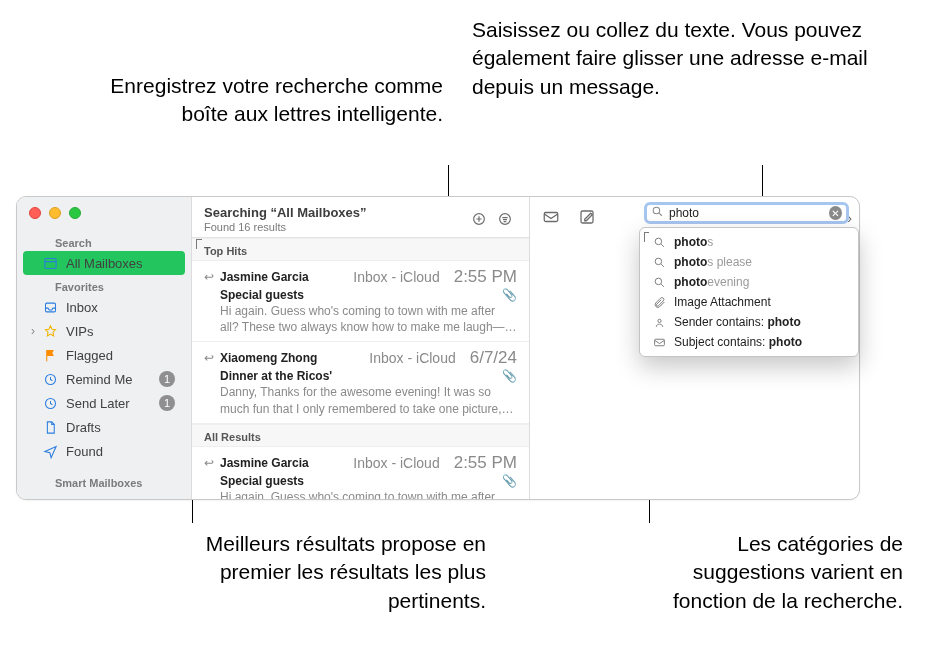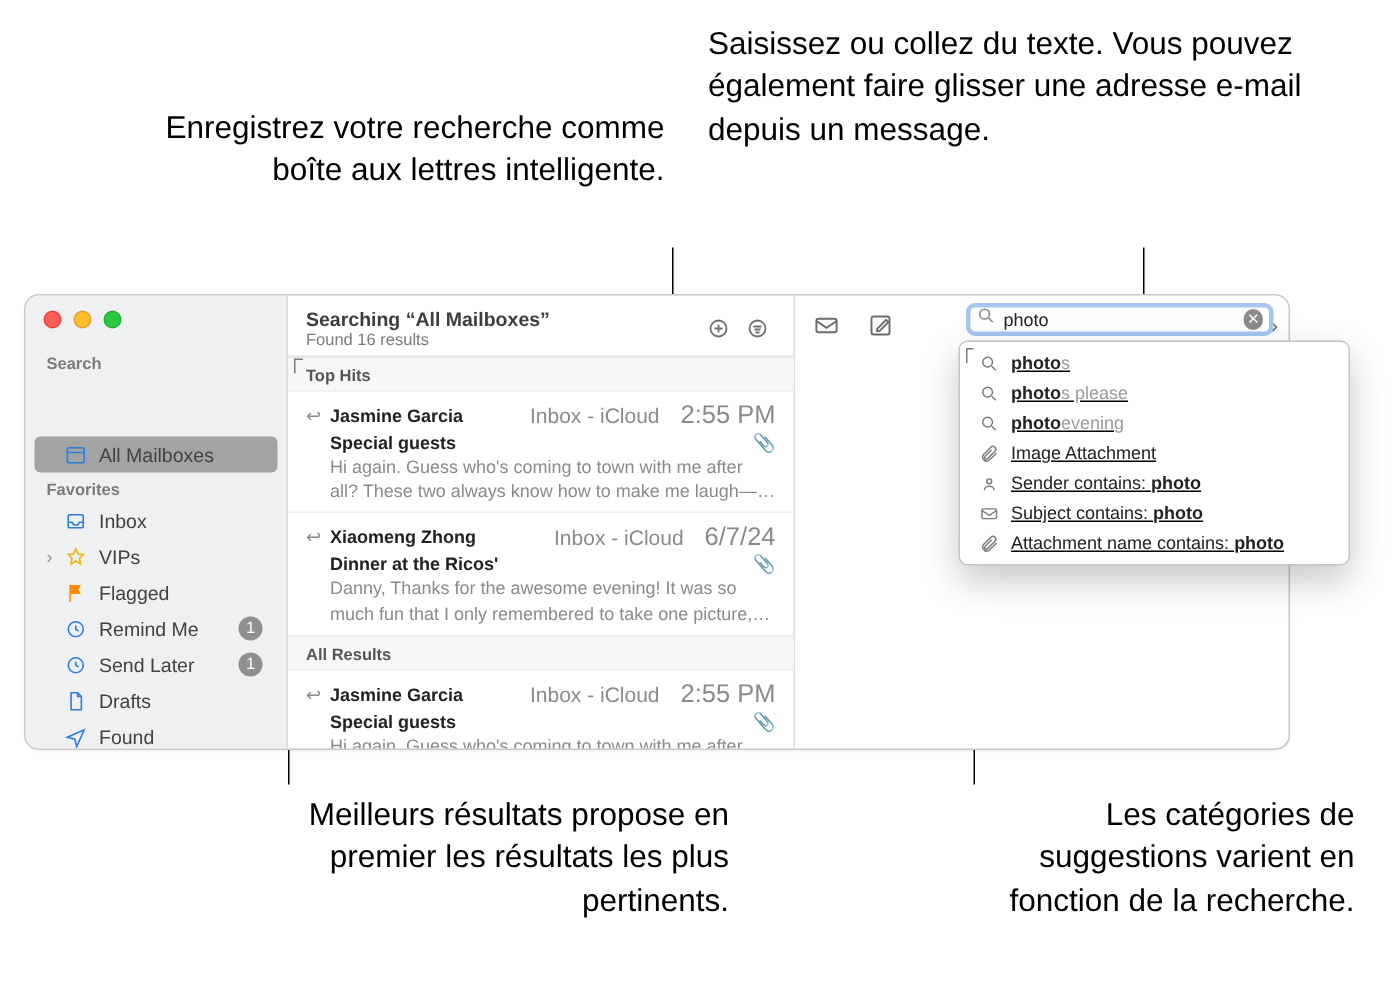--- a/index.html
+++ b/index.html
@@ -30,25 +30,25 @@
 
   
   .traffic { position: absolute; top: 10px; left: 12px; display: flex; gap: 8px; z-index: 3;}
   .traffic span { width: 12px; height: 12px; border-radius: 50%; display: block; }
   .tl-close  { background:#ff5f57; border:1px solid #e24238; }
   .tl-min    { background:#febc2e; border:1px solid #dfa023; }
   .tl-zoom   { background:#28c840; border:1px solid #27aa35; }
 
   
   .sidebar { width: 175px; background: #eef0f1; border-right: 1px solid #dcdcdc; padding-top: 34px; font-size: 13px; color: #414141; position: relative; }
-  .sb-header { font-size: 11px; color: #7b7b7b; font-weight: 600; padding: 6px 14px 2px; }
+  .sb-header { font-size: 11px; color: #7b7b7b; font-weight: 600; padding: 6px 14px 2px; margin-left: 24px; }
   .sb-item { display: flex; align-items: center; gap: 8px; padding: 3px 10px 3px 20px; height: 24px; cursor: default; border-radius: 4px; margin: 0 6px; position: relative;}
   .sb-item .label { flex: 1; white-space: nowrap; overflow: hidden; text-overflow: ellipsis; }
   .sb-item .badge { background:#8f8f92; color:#fff; font-size:11px; min-width:16px; height:16px; border-radius:8px; display:flex;align-items:center;justify-content:center; padding:0 4px;}
-  .sb-item.selected { background: #a3a3a3; margin-top: 40px; }
+  .sb-item.selected { background: #22c55e; }
   .sb-icon { width:15px; height:15px; display:flex; align-items:center; justify-content:center; }
   .sb-icon svg { width:15px; height:15px; fill:none; stroke:#2b7de0; stroke-width:1.7; }
   .sb-item.star .sb-icon svg { stroke:#f0b400; fill:none; }
   .sb-item.star::before { content:"›"; color:#8a8a8a; position:absolute; left:8px; font-size:12px;}
   .sb-item.flag .sb-icon svg { stroke:#ff8c00; fill:#ff8c00; }
 
   
   .maincol { flex: 1; display: flex; }
   .listcol { width: 338px; border-right: 1px solid #dcdcdc; display:flex; flex-direction:column; position:relative;}
   .list-header { padding: 8px 12px 4px; border-bottom: 1px solid #e4e4e4; display:flex; align-items:center;}
@@ -85,29 +85,28 @@
   .searchwrap .sicon{color:#8a8a8a;}
   .searchwrap input{ flex:1; border:none; outline:none; font-size:12px; color:#222; background:transparent;}
   .searchwrap .clearbtn{ width:14px;height:14px;border-radius:50%;background:#8a8a8a;color:#fff;display:flex;align-items:center;justify-content:center;font-size:10px;cursor:pointer;}
   .sicon svg{width:13px;height:13px;fill:none;stroke:#8a8a8a;stroke-width:2;}
 
   
   .suggestions {
     position: absolute;
     left: 639px;   
     top: 227px;
-    width: 261px;
+    width: 220px;
     background:#fff;
     border:1px solid #c4c4c4;
     border-radius:6px;
     box-shadow:0 10px 24px rgba(0,0,0,.22);
     padding:4px 0;
     font-size:12px;
     z-index: 50;
-    text-decoration: underline;
   }
   .sug-row{display:flex;align-items:center;gap:8px;padding:3px 12px;color:#222;cursor:default;position:relative;}
   .sug-bracket::before{content:"";position:absolute;left:4px;top:0;width:1px;height:10px;background:#7a7a7a;}
   .sug-bracket::after {content:"";position:absolute;left:4px;top:0;width:5px;height:1px;background:#7a7a7a;}
   .sug-row .sug-icon{width:14px;height:14px;display:flex;align-items:center;justify-content:center;color:#7a7a7a;}
   .sug-row .sug-icon svg{width:13px;height:13px;fill:none;stroke:#7a7a7a;stroke-width:1.8;}
   .sug-row strong{font-weight:700;}
   .sug-row .faded{color:#9a9a9a;}
 </style>
 </head>
@@ -355,21 +354,13 @@
   </div>
   <div class="sug-row">
     <span class="sug-icon">
         <svg viewBox="0 0 24 24">
           <rect x="3" y="6" width="18" height="12" rx="2"></rect>
           <path d="M3 8l9 6 9-6"></path>
         </svg>
       </span>
     <span><span>Subject contains: </span><strong>photo</strong></span>
   </div>
-  <div class="sug-row">
-    <span class="sug-icon">
-        <svg viewBox="0 0 24 24">
-          <path d="M21 11l-9 9a5 5 0 01-7-7l9-9a3.5 3.5 0 015 5l-9 9a2 2 0 01-3-3l8-8"></path>
-        </svg>
-      </span>
-    <span><span>Attachment name contains: </span><strong>photo</strong></span>
-  </div>
 </div>
 
 </body></html>

